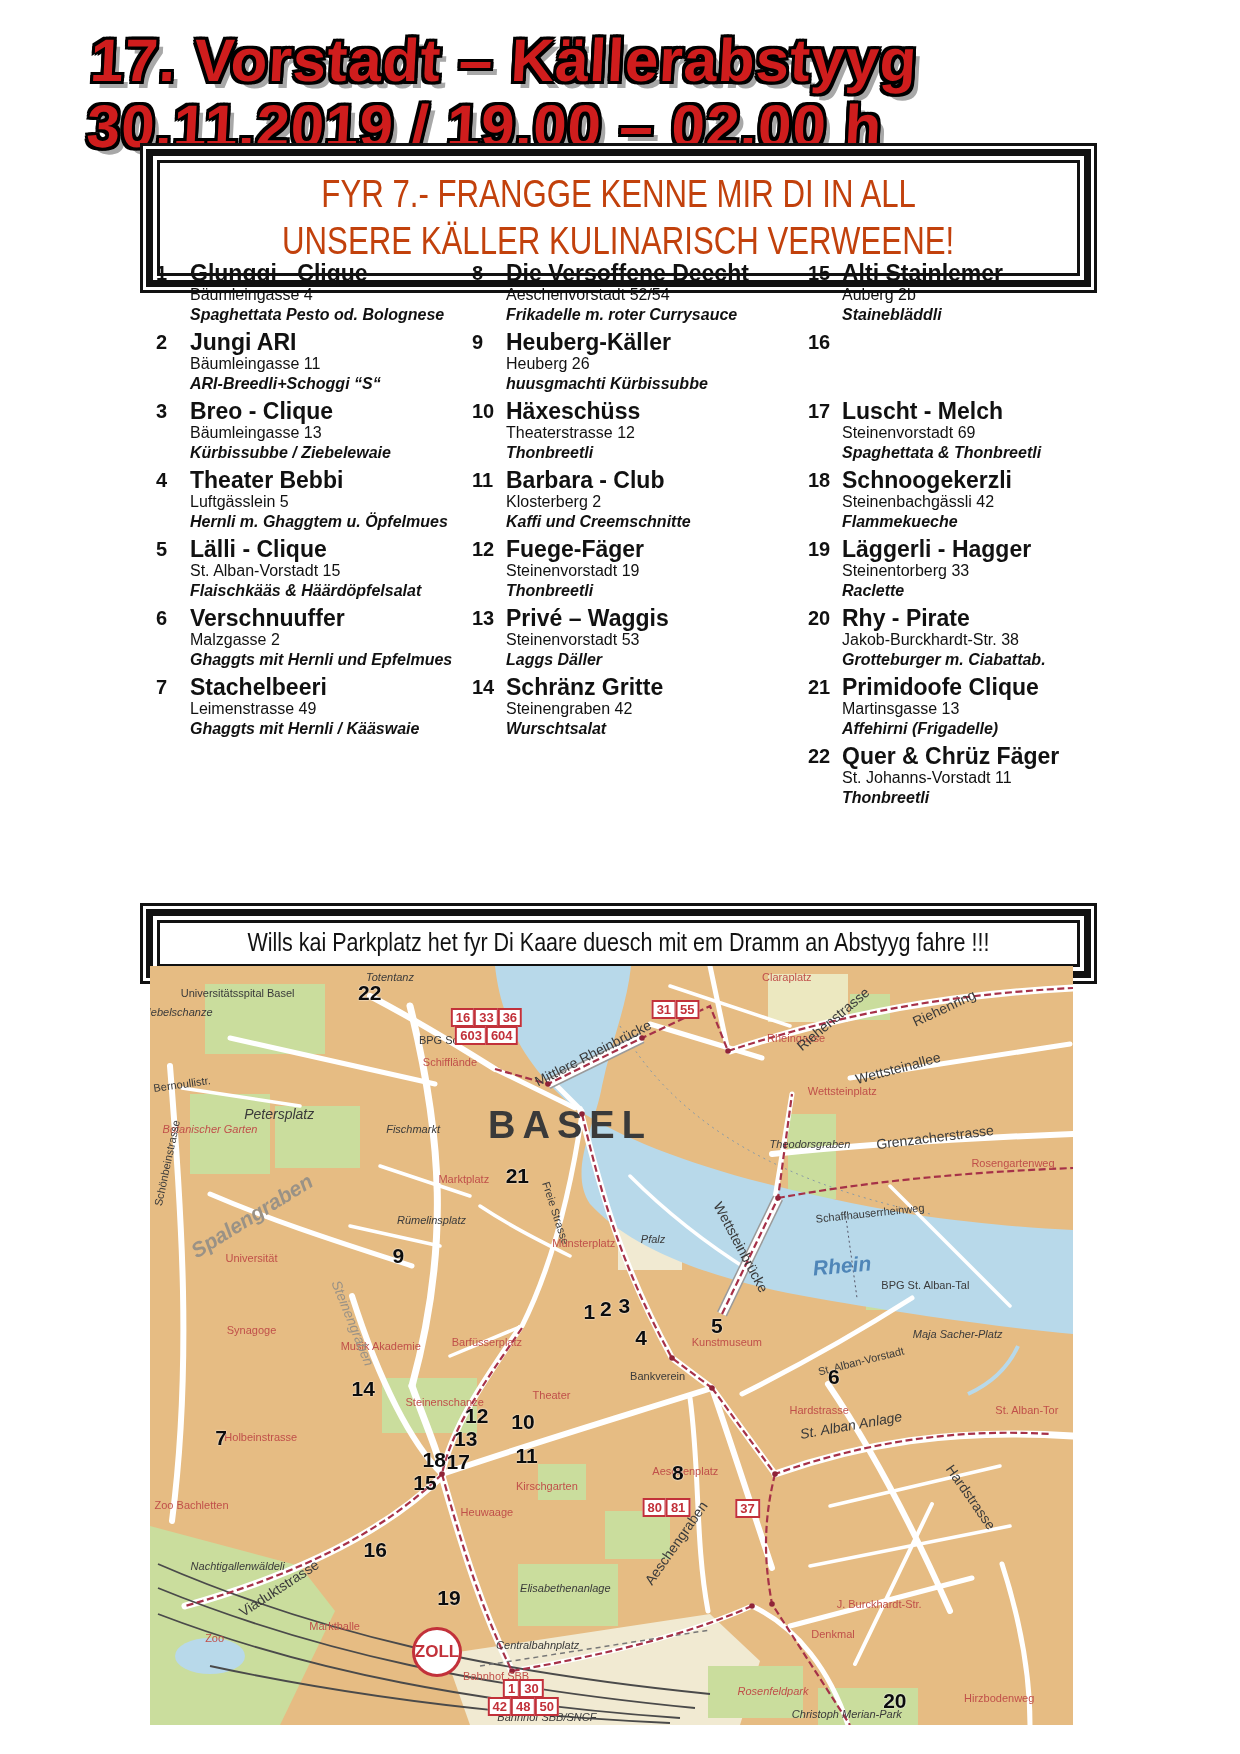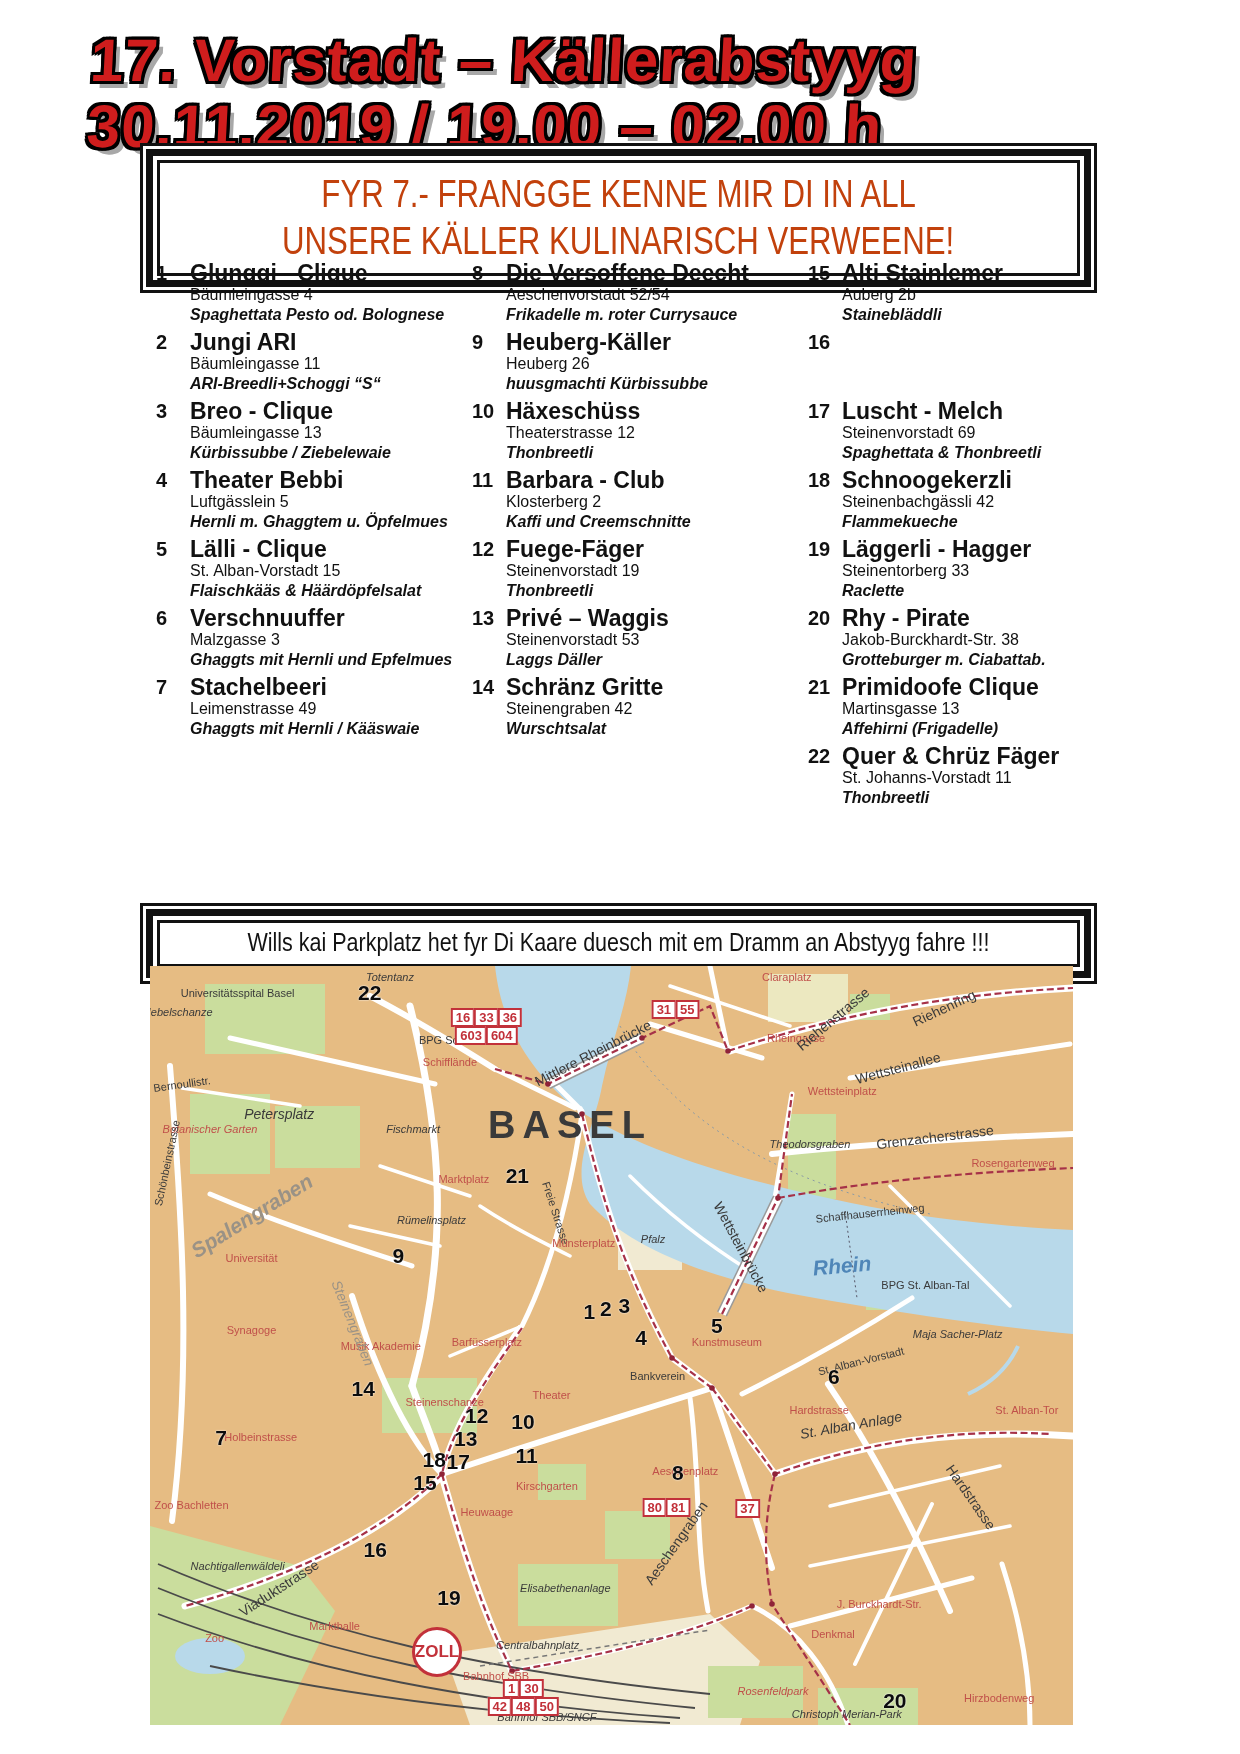--- a/index.html
+++ b/index.html
@@ -110,21 +110,21 @@
         <div class="vbody">
           <div class="vname">Lälli - Clique</div>
           <div class="vaddr">St. Alban-Vorstadt 15</div>
           <div class="vfood">Flaischkääs &amp; Häärdöpfelsalat</div>
         </div>
       </div>
       <div class="venue">
         <div class="vnum">6</div>
         <div class="vbody">
           <div class="vname">Verschnuuffer</div>
-          <div class="vaddr">Malzgasse 3</div>
+          <div class="vaddr">Malzgasse 2</div>
           <div class="vfood">Ghaggts mit Hernli und Epfelmues</div>
         </div>
       </div>
       <div class="venue">
         <div class="vnum">7</div>
         <div class="vbody">
           <div class="vname">Stachelbeeri</div>
           <div class="vaddr">Leimenstrasse 49</div>
           <div class="vfood">Ghaggts mit Hernli / Kääswaie</div>
         </div>

